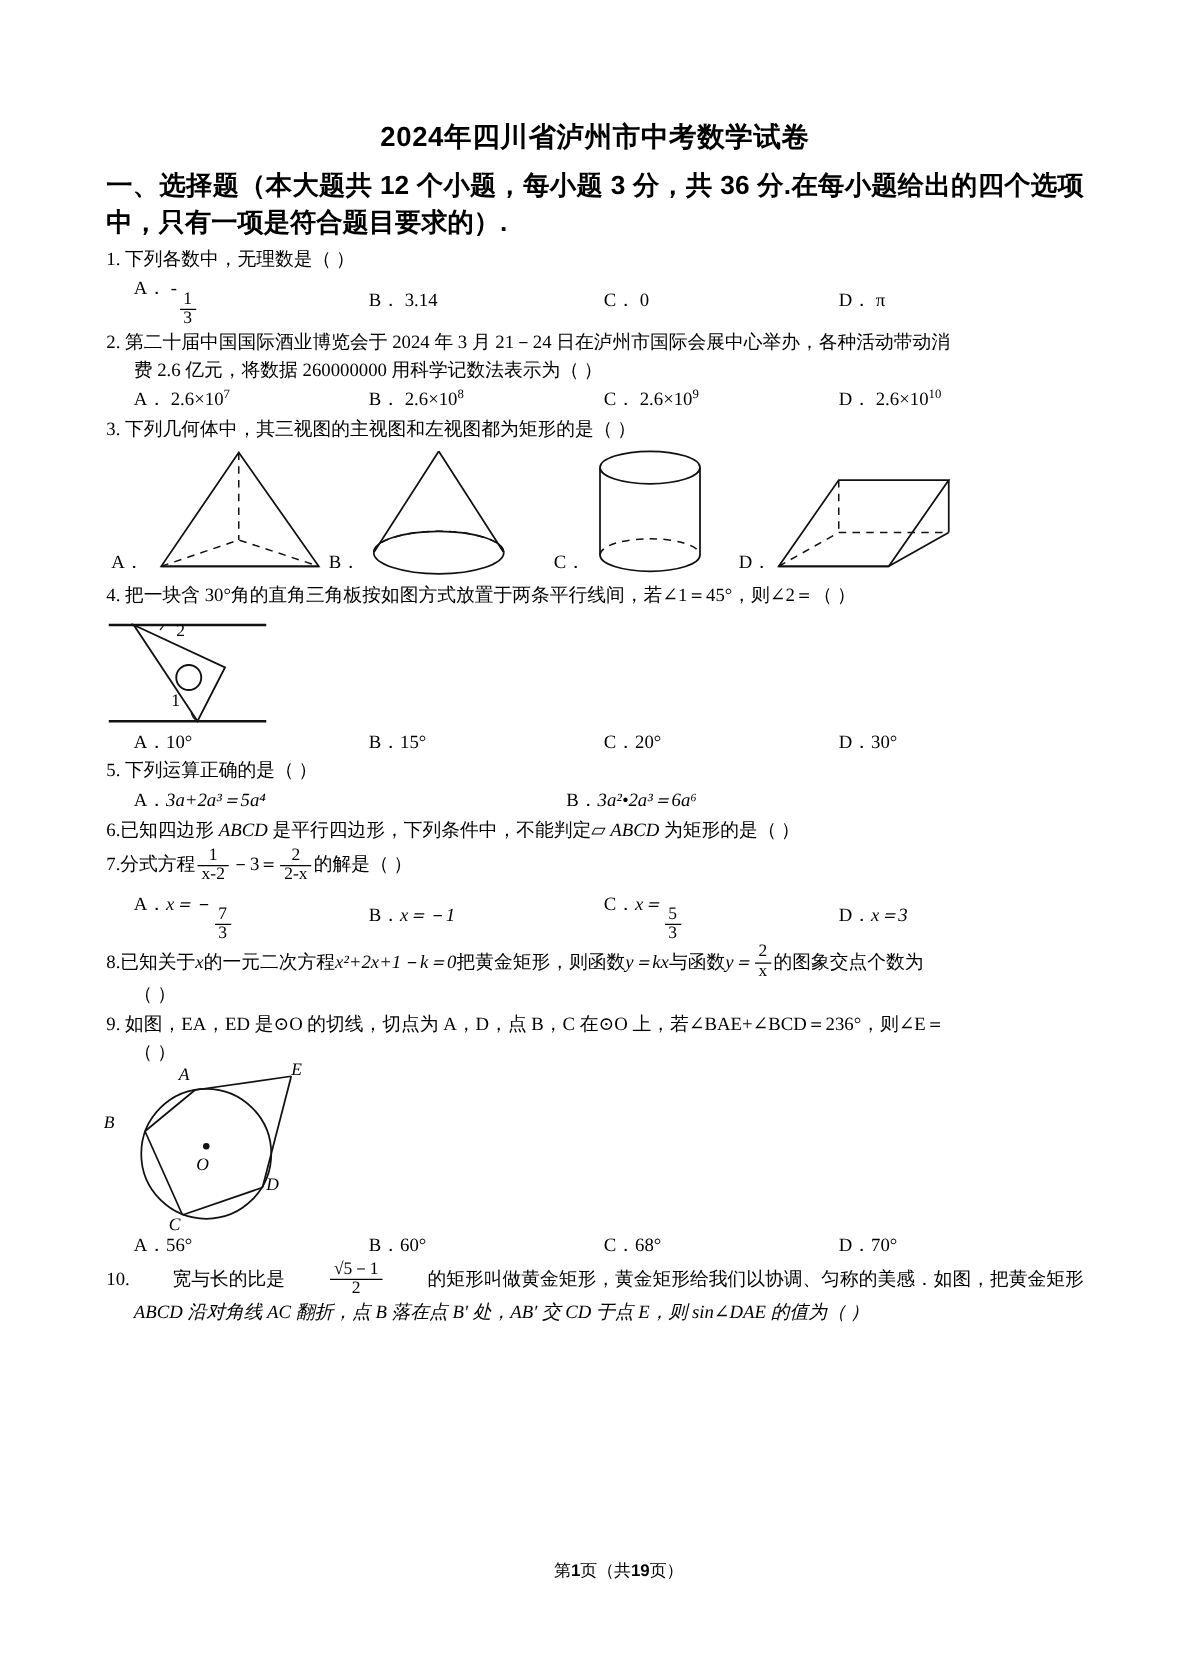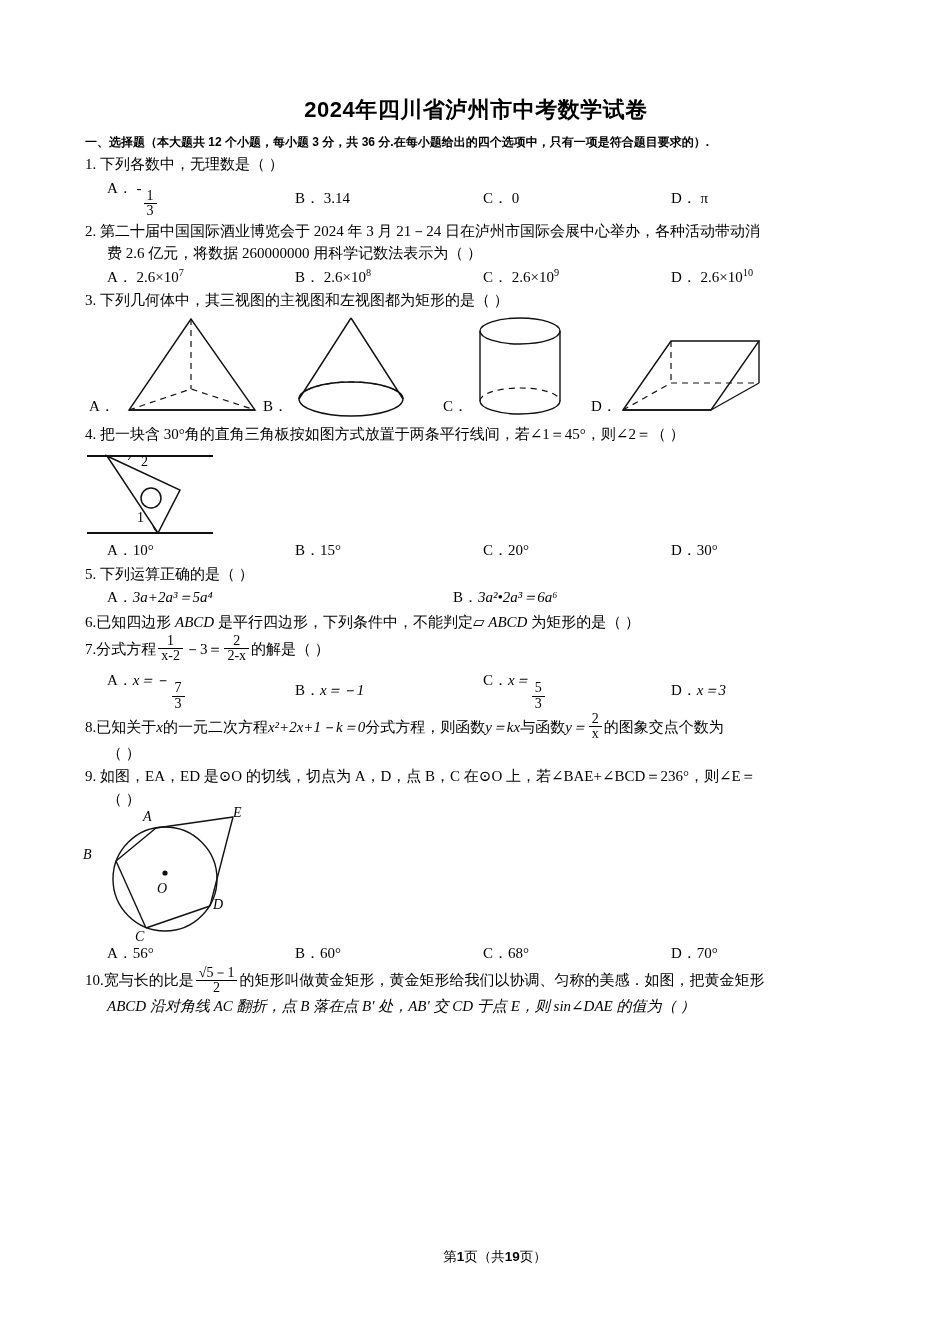--- a/index.html
+++ b/index.html
@@ -27,21 +27,21 @@
   }
   .doc-title {
     text-align: center;
     font-size: 22px;
     font-weight: bold;
     letter-spacing: 0.5px;
     margin: 0 0 9px 0;
     font-family: "Liberation Sans", "DejaVu Sans", sans-serif;
   }
   .section-head {
-    font-size: 12px;
+    font-size: 21px;
     font-weight: bold;
     line-height: 1.45;
     margin: 0 0 2px 0;
     text-align: justify;
     font-family: "Liberation Sans", "DejaVu Sans", sans-serif;
   }
   .q {
     font-size: 15px;
     line-height: 1.5;
     margin: 0 0 1px 0;
@@ -274,21 +274,21 @@
       <span class="opt"><span>D．</span><i>x＝3</i></span>
     </div>
 
     <div class="q">
       <span class="qline" style="display:flex;align-items:center;">
         <span>8.</span>
           <span>已知关于 </span>
           <i>x</i>
           <span> 的一元二次方程 </span>
           <i>x²+2x+1－k＝0</i>
-          <span> 分式方程，则函数 </span>
+          <span> 把黄金矩形，则函数 </span>
           <i>y＝kx</i>
           <span> 与函数 </span>
           <i>y＝</i>
           <span class="frac">
             <span class="num">2</span>
             <span class="den">x</span>
           </span>
           <span>的图象交点个数为</span>
       </span>
       <span class="qline"><span class="indent"></span><span>（      ）</span></span>
@@ -320,21 +320,21 @@
       <span class="abs it" style="left:72px;top:70px;font-size:14px;">O</span>
     </div>
     <div class="opts four">
       <span class="opt"><span>A．</span><span>56°</span></span>
       <span class="opt"><span>B．</span><span>60°</span></span>
       <span class="opt"><span>C．</span><span>68°</span></span>
       <span class="opt"><span>D．</span><span>70°</span></span>
     </div>
 
     <div class="q" style="min-height:36px;">
-      <span class="qline" style="display:flex;align-items:center;">
+      <span class="qline" style="display:flex;align-items:center;justify-content:space-between;">
         <span>10.</span>
           <span>宽与长的比是</span>
           <span class="frac">
             <span class="num">√5－1</span>
             <span class="den">2</span>
           </span>
           <span>的矩形叫做黄金矩形，黄金矩形给我们以协调、匀称的美感．如图，把黄金矩形</span>
       </span>
       <span class="qline"><span class="indent"></span><i>ABCD 沿对角线 AC 翻折，点 B 落在点 B′ 处，AB′ 交 CD 于点 E，则 sin∠DAE 的值为（      ）</i></span>
     </div>

